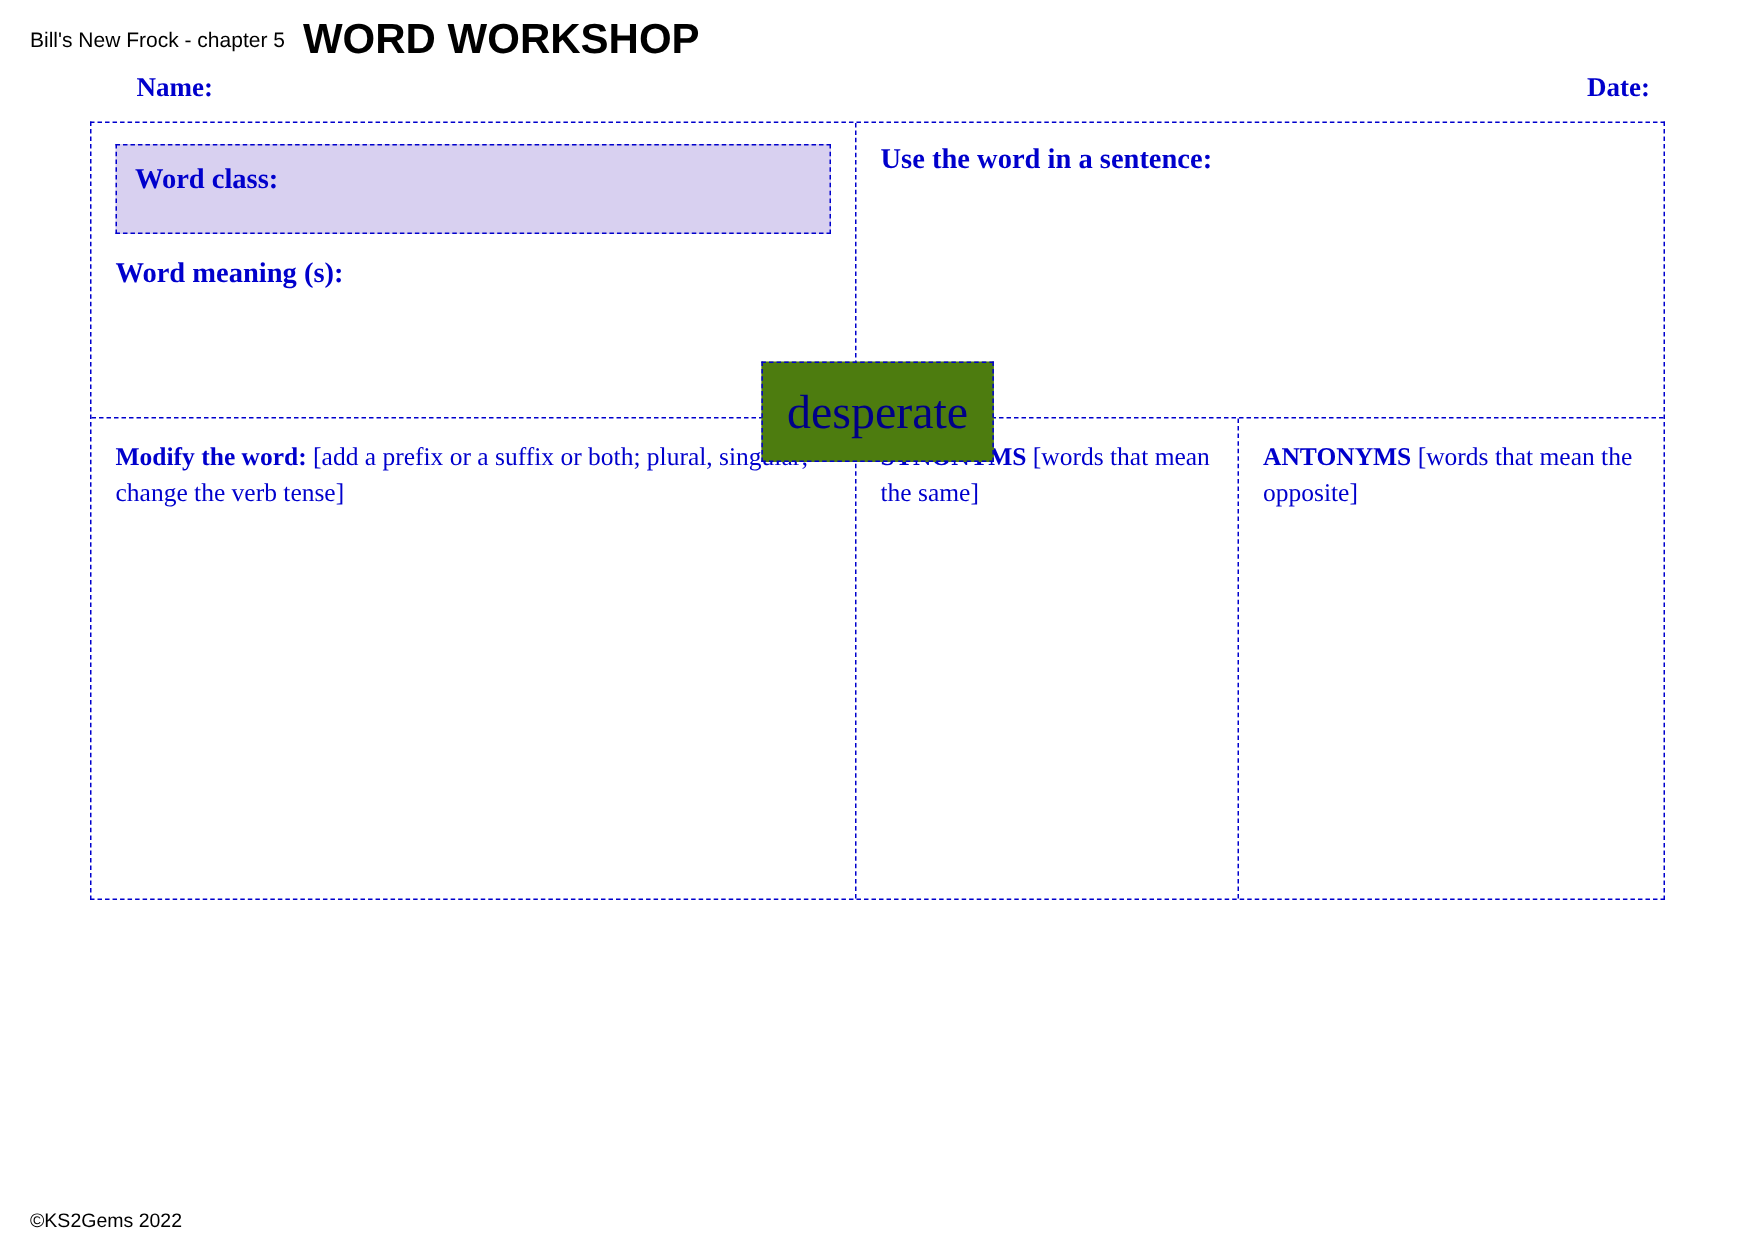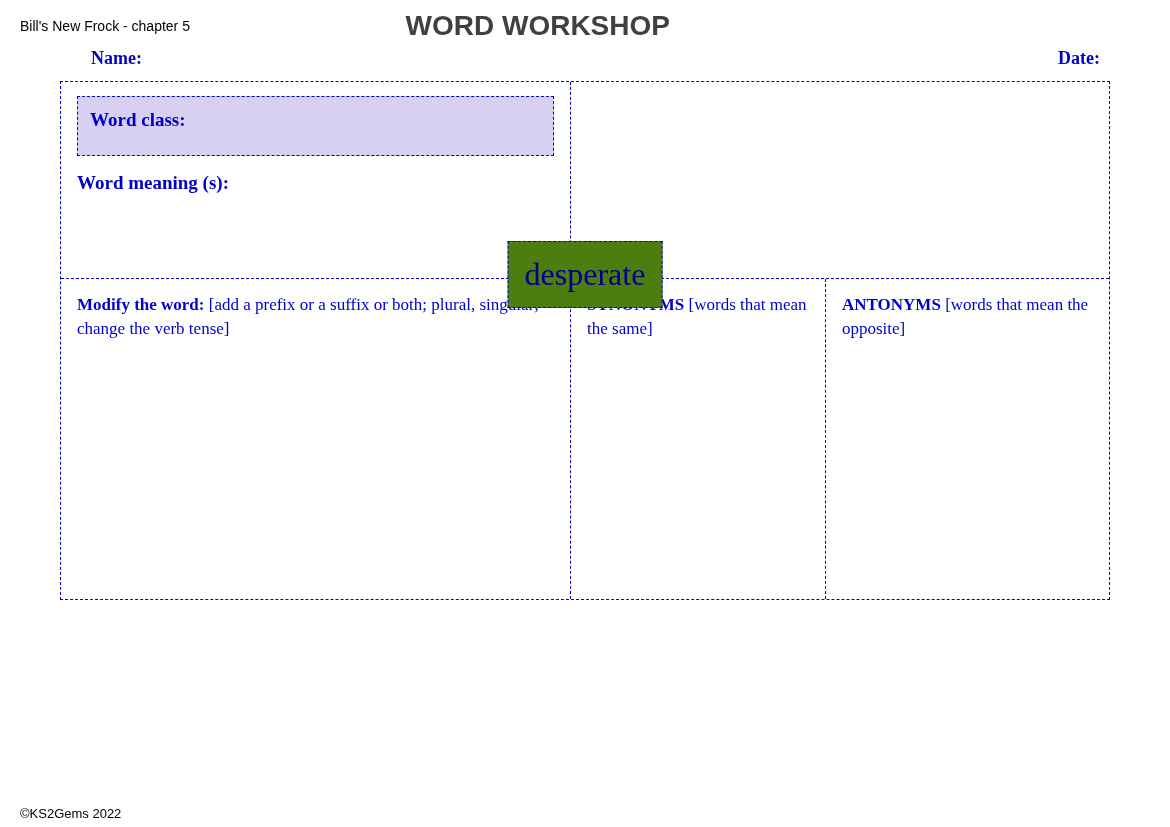--- a/index.html
+++ b/index.html
@@ -27,22 +27,22 @@
 
     .book-title {
       font-size: 14px;
       color: #000000;
       font-family: Arial, sans-serif;
     }
 
     .workshop-title {
       font-size: 28px;
       font-weight: bold;
-      color: #404040;
-      text-align: right;
+      color: #000000;
+      text-align: left;
       flex: 1;
       font-family: Arial, sans-serif;
     }
 
     .name-date-row {
       display: flex;
       justify-content: space-between;
       padding: 0 50px;
       margin-bottom: 12px;
     }
@@ -221,20 +221,23 @@
 </div>
 
 <div class="main-container">
   <div class="top-section">
     <div class="left-panel">
       <div class="word-class-box">
         <span class="word-class-label">Word class:</span>
       </div>
       <div class="word-meaning-label">Word meaning (s):</div>
     </div>
+    <div class="right-panel">
+      <div class="use-sentence-label">Use the word in a sentence:</div>
+    </div>
     <div class="center-word-container">
       <div class="center-word-box">
         <span>desperate</span>
       </div>
     </div>
   </div>
 
   <div class="bottom-section">
     <div class="bottom-left">
       <div class="modify-label">

